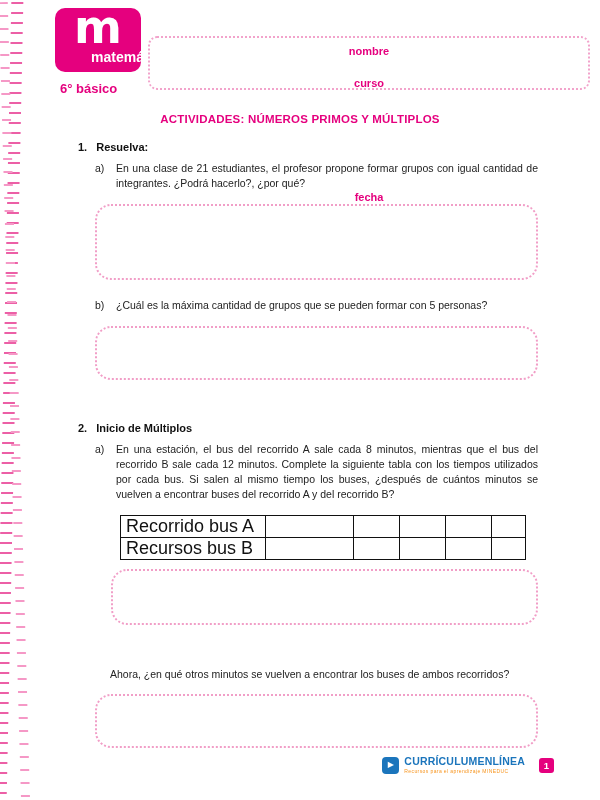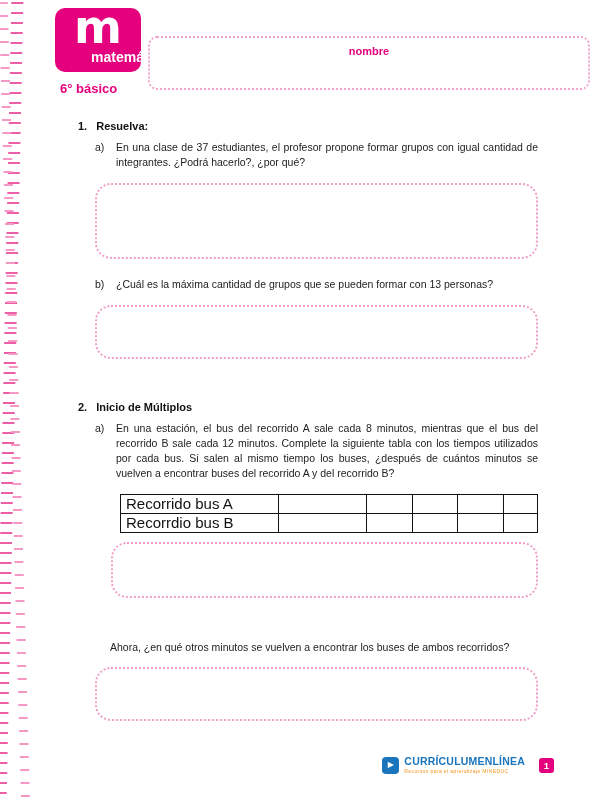--- a/index.html
+++ b/index.html
@@ -37,21 +37,21 @@
 
   .answer-box{border:2.5px dotted #f19ec7;border-radius:16px;margin-left:17px;}
   .box1{height:72px;margin-top:13px;}
   .box2{height:50px;margin-top:12px;}
   .box3{height:52px;margin:9px 0 0 33px;}
   .box4{height:50px;margin-top:12px;}
   .gap-s2{height:34px;}
 
   .bus-table{border-collapse:collapse;margin:12px 0 0 42px;}
   .bus-table td{border:1.5px solid #111;height:19px;padding:0 5px;box-sizing:border-box;background:#fff;}
-  .bus-table .row-label{font-size:15px;width:159px;color:#111;}
+  .bus-table .row-label{font-size:18px;width:145px;color:#111;}
   .bus-table .c1{width:88px;}
   .bus-table .c2{width:46px;}
   .bus-table .c3{width:46px;}
   .bus-table .c4{width:46px;}
   .bus-table .c5{width:34px;}
 
   .followup{margin:42px 0 0;font-size:10.5px;line-height:1.5;text-align:justify;text-indent:32px;}
 
   .footer{position:absolute;right:46px;bottom:26px;display:flex;align-items:center;gap:14px;}
   .brand{display:flex;align-items:center;gap:5px;}
@@ -72,40 +72,47 @@
       <div class="logo-m">m</div>
       <div class="logo-subject">matemática</div>
     </div>
     <div class="logo-grade">6° básico</div>
 
     <div class="form-box">
       <div class="form-row">
         <span class="form-label">nombre</span>
         <span class="form-line"></span>
       </div>
+      <div class="form-row">
+        <span class="form-label">curso</span>
+        <span class="form-line short"></span>
+        <span class="form-label">fecha</span>
+        <span class="form-line"></span>
+      </div>
     </div>
   </div>
 
+  <div class="title">ACTIVIDADES: NÚMEROS PRIMOS Y MÚLTIPLOS</div>
 
   <div class="content">
 
     <div class="sec-heading">
       <span>1.</span>
       <span>Resuelva:</span>
     </div>
 
     <div class="item">
       <span class="item-letter">a)</span>
-      <p class="item-text">En una clase de 37 estudiantes, el profesor propone formar grupos con igual cantidad de integrantes. ¿Podrá hacerlo?, ¿por qué?</p>
+      <p class="item-text">En una clase de 21 estudiantes, el profesor propone formar grupos con igual cantidad de integrantes. ¿Podrá hacerlo?, ¿por qué?</p>
     </div>
     <div class="answer-box box1"></div>
 
     <div class="item mt18">
       <span class="item-letter">b)</span>
-      <p class="item-text">¿Cuál es la máxima cantidad de grupos que se pueden formar con 13 personas?</p>
+      <p class="item-text">¿Cuál es la máxima cantidad de grupos que se pueden formar con 5 personas?</p>
     </div>
     <div class="answer-box box2"></div>
 
     <div class="gap-s2"></div>
 
     <div class="sec-heading">
       <span>2.</span>
       <span>Inicio de Múltiplos</span>
     </div>
 
@@ -118,21 +125,21 @@
       <tbody>
           <tr>
         <td class="row-label">Recorrido bus A</td>
         <td class="c1"></td>
         <td class="c2"></td>
         <td class="c3"></td>
         <td class="c4"></td>
         <td class="c5"></td>
       </tr>
       <tr>
-        <td class="row-label">Recorrdio bus  B</td>
+        <td class="row-label">Recursos bus  B</td>
         <td class="c1"></td>
         <td class="c2"></td>
         <td class="c3"></td>
         <td class="c4"></td>
         <td class="c5"></td>
       </tr>
     </tbody>
       </table>
 
     <div class="answer-box box3"></div>

